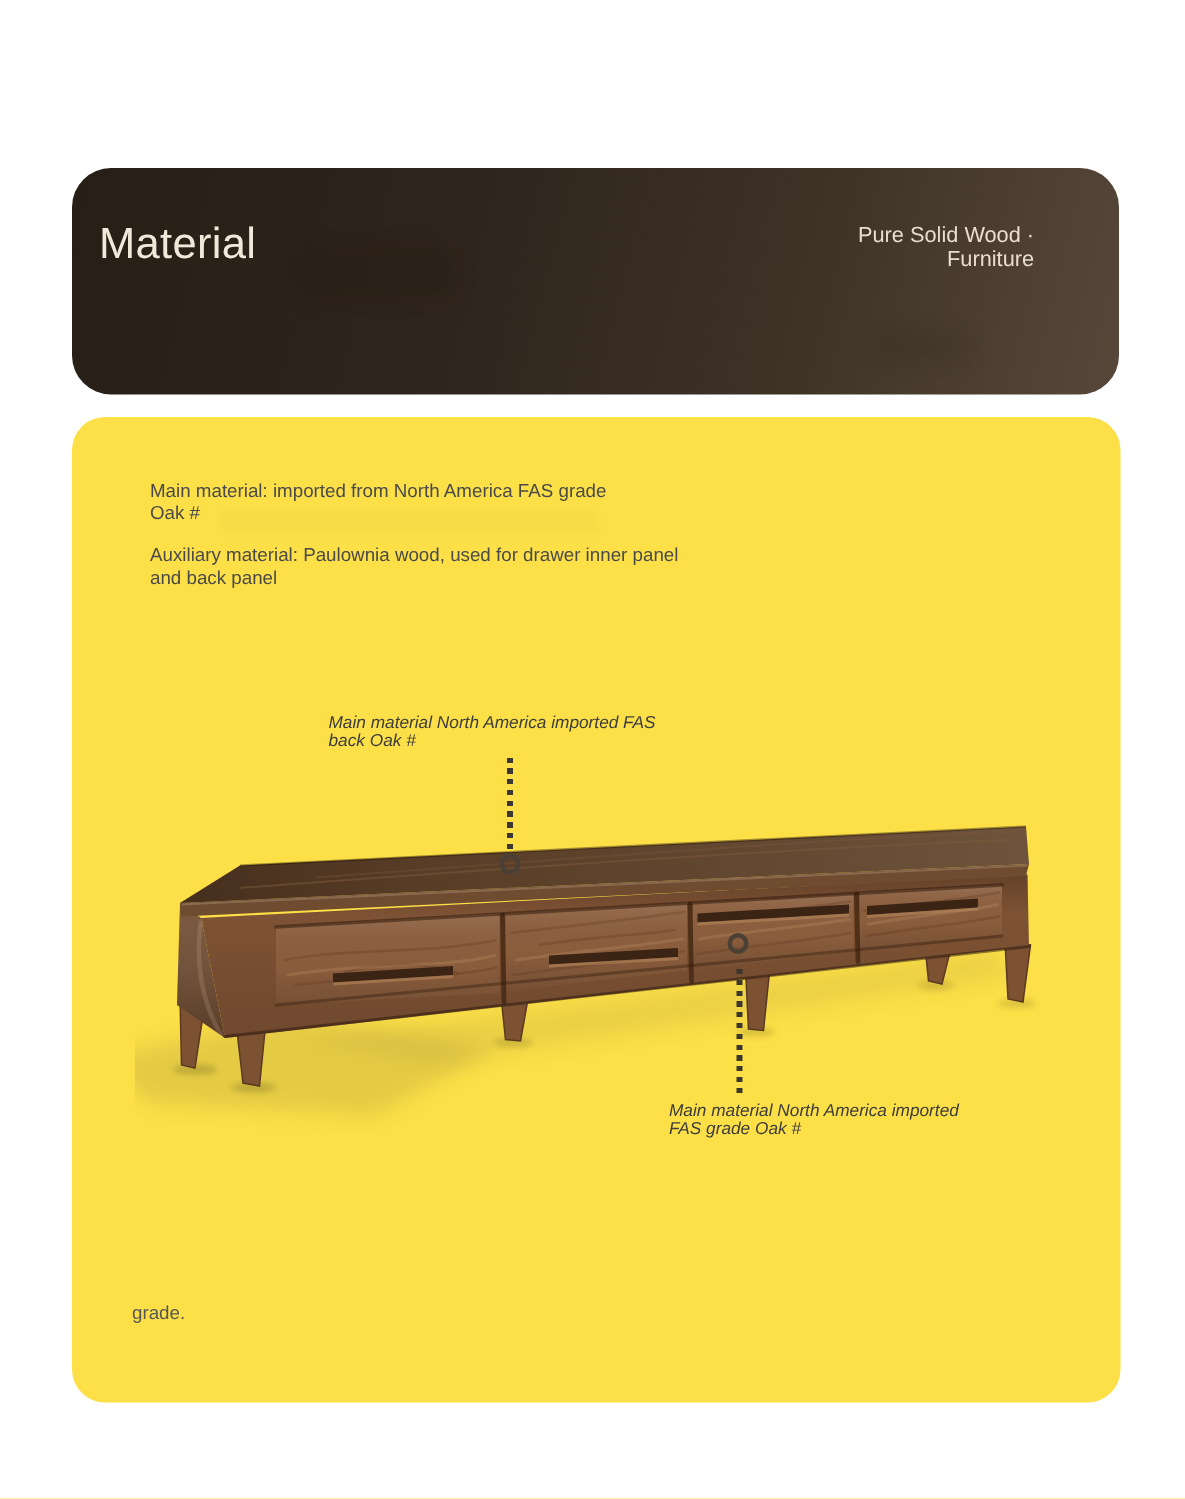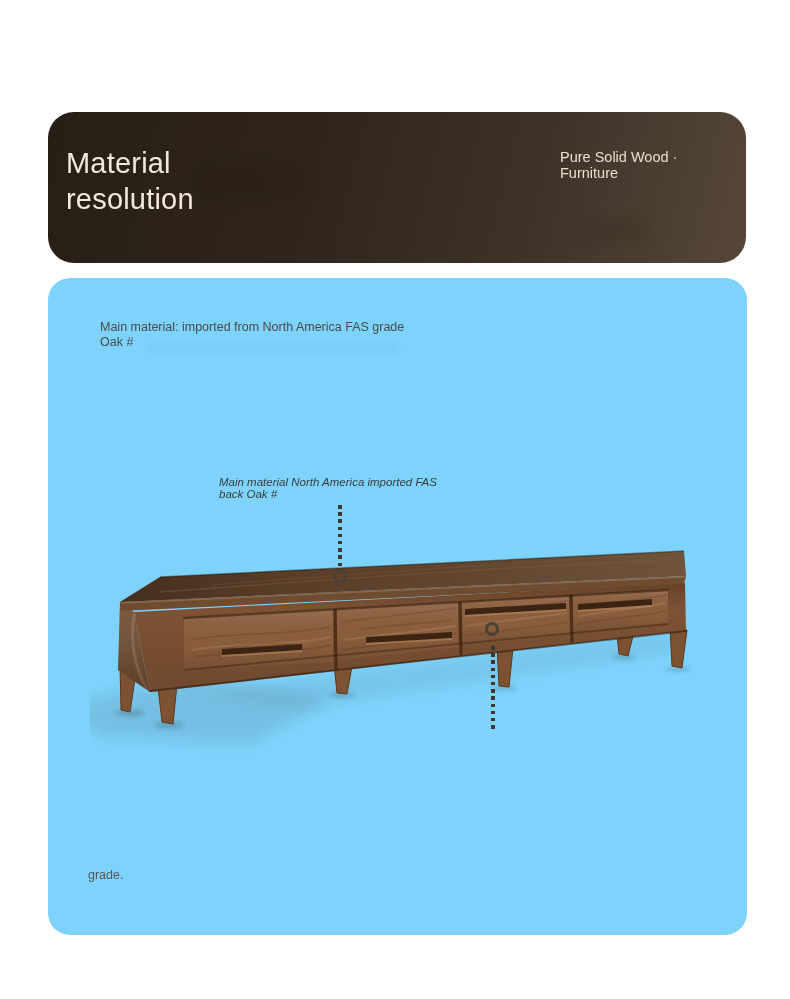--- a/index.html
+++ b/index.html
@@ -11,30 +11,30 @@
   .banner{
     position:absolute;left:48px;top:112px;width:698px;height:151px;
     border-radius:26px;overflow:hidden;
     background:linear-gradient(104deg,#271e16 0%,#30251c 38%,#3f3328 70%,#564739 100%);
   }
   .banner-title{
     position:absolute;left:18px;top:33px;
     color:#f2e8da;font-size:29px;line-height:36px;font-weight:400;letter-spacing:.2px;
   }
   .banner-tagline{
-    position:absolute;left:512px;top:37px;
-    color:#e9ddcf;font-size:14.5px;line-height:16px;font-weight:400;
+    position:absolute;left:524px;top:37px;
+    color:#e9ddcf;font-size:14.5px;line-height:16px;font-weight:400;text-align:right;
   }
   .smudge{position:absolute;filter:blur(6px);border-radius:6px;}
   .smudge-1{left:148px;top:52px;width:110px;height:36px;background:rgba(15,8,4,.10);}
   .smudge-2{left:534px;top:108px;width:66px;height:22px;background:rgba(15,8,4,.08);}
   
   .card{
     position:absolute;left:48px;top:278px;width:699px;height:657px;
-    border-radius:22px;background:#7dd3fc;
+    border-radius:22px;background:#fde047;
   }
   .para{
     position:absolute;color:#4a4a4a;font-size:12.5px;line-height:14.5px;
   }
   .para-main{left:52px;top:42px;width:380px;}
   .para-aux{left:52px;top:85px;width:420px;}
   .watermark-smudge{position:absolute;left:100px;top:64px;width:250px;height:13px;
     background:rgba(0,0,0,.025);filter:blur(3px);}
   .annotation{
     position:absolute;color:#3c3c3c;font-size:11.5px;line-height:12px;font-style:italic;
@@ -60,37 +60,40 @@
   }
 </style>
 </head>
 <body>
 
 <div class="banner">
   <div class="smudge smudge-1"></div>
   <div class="smudge smudge-2"></div>
   <div class="banner-title">
     <div>Material</div>
-    <div>resolution</div>
   </div>
   <div class="banner-tagline">
     <div>Pure Solid Wood ·</div>
     <div>Furniture</div>
   </div>
 </div>
 
 <div class="card">
 
   <div class="para para-main">
     <div>Main material: imported from North America FAS grade</div>
     <div>Oak #</div>
   </div>
 
   <div class="watermark-smudge"></div>
 
+  <div class="para para-aux">
+    <div>Auxiliary material: Paulownia wood, used for drawer inner panel</div>
+    <div>and back panel</div>
+  </div>
 
   <div class="annotation annotation-top">
     <div>Main material North America imported FAS</div>
     <div>back Oak #</div>
   </div>
 
   <svg class="stand-svg" viewBox="90 530 620 270" xmlns="http://www.w3.org/2000/svg">
     <defs>
       <filter id="soft" x="-30%" y="-30%" width="160%" height="160%">
           <feGaussianBlur stdDeviation="7"></feGaussianBlur>
@@ -211,17 +214,21 @@
       <path d="M160,577 L684,551" stroke="rgba(30,15,5,0.4)" stroke-width="1.5" fill="none"></path>
       <path d="M121,603 L685,577" stroke="rgba(255,240,220,0.18)" stroke-width="1.4" fill="none"></path>
     </g>
   </svg>
 
   <div class="dotline dotline-1"></div>
   <div class="ring ring-1"></div>
   <div class="ring ring-2"></div>
   <div class="dotline dotline-2"></div>
 
+  <div class="annotation annotation-bottom">
+    <div>Main material North America imported</div>
+    <div>FAS grade Oak #</div>
+  </div>
 
   <div class="footnote">
     <div>grade.</div>
   </div>
 </div>
 
 </body></html>

